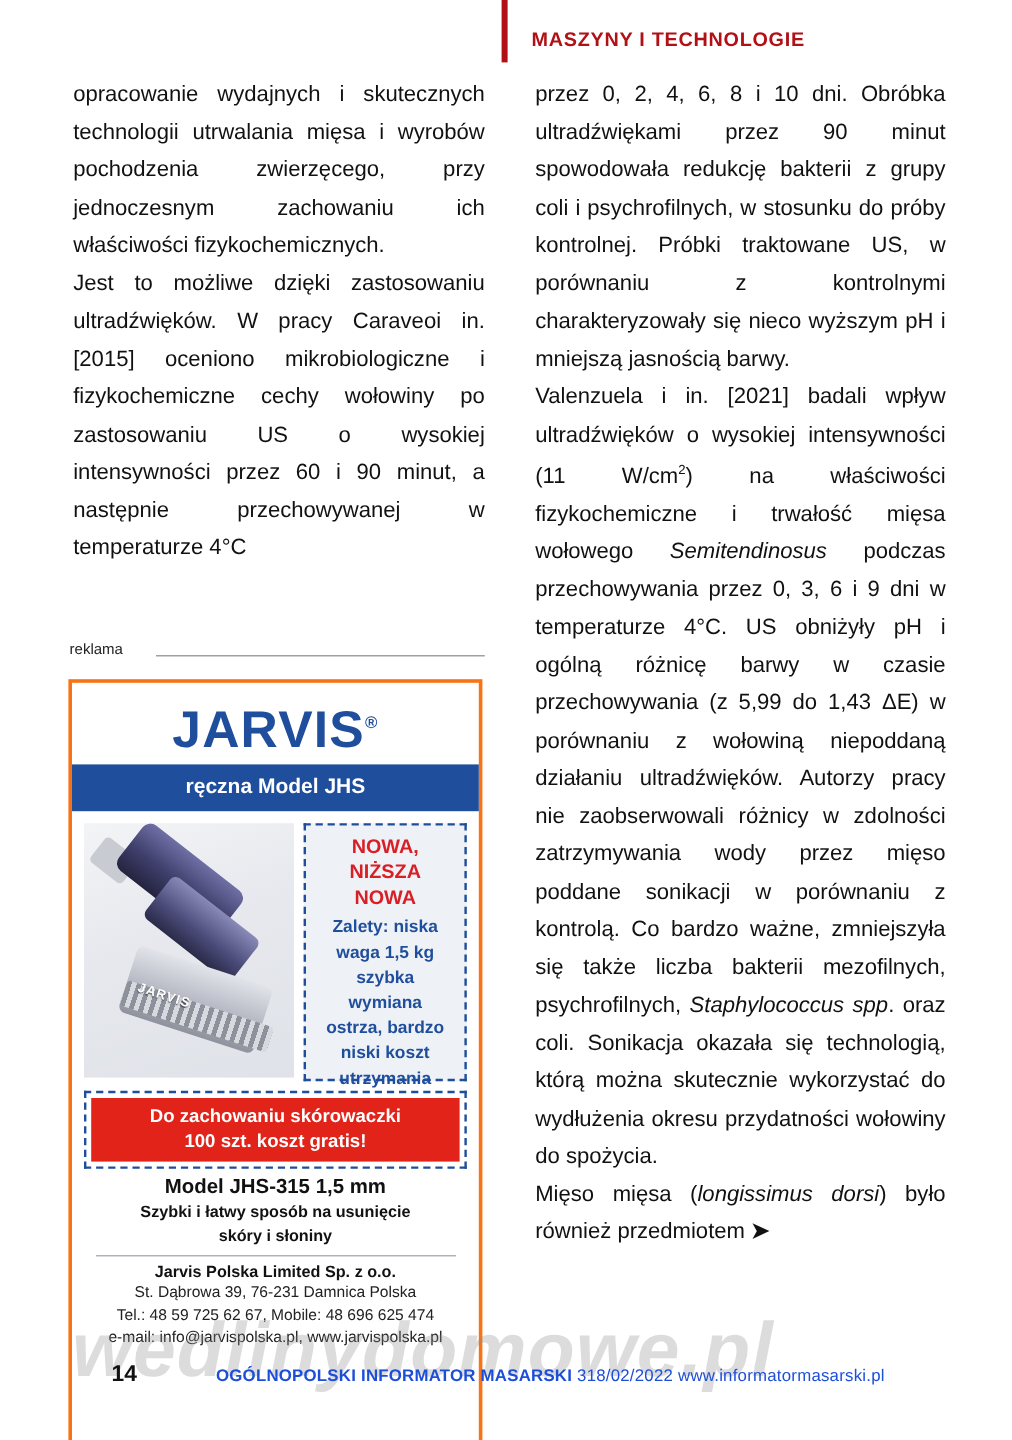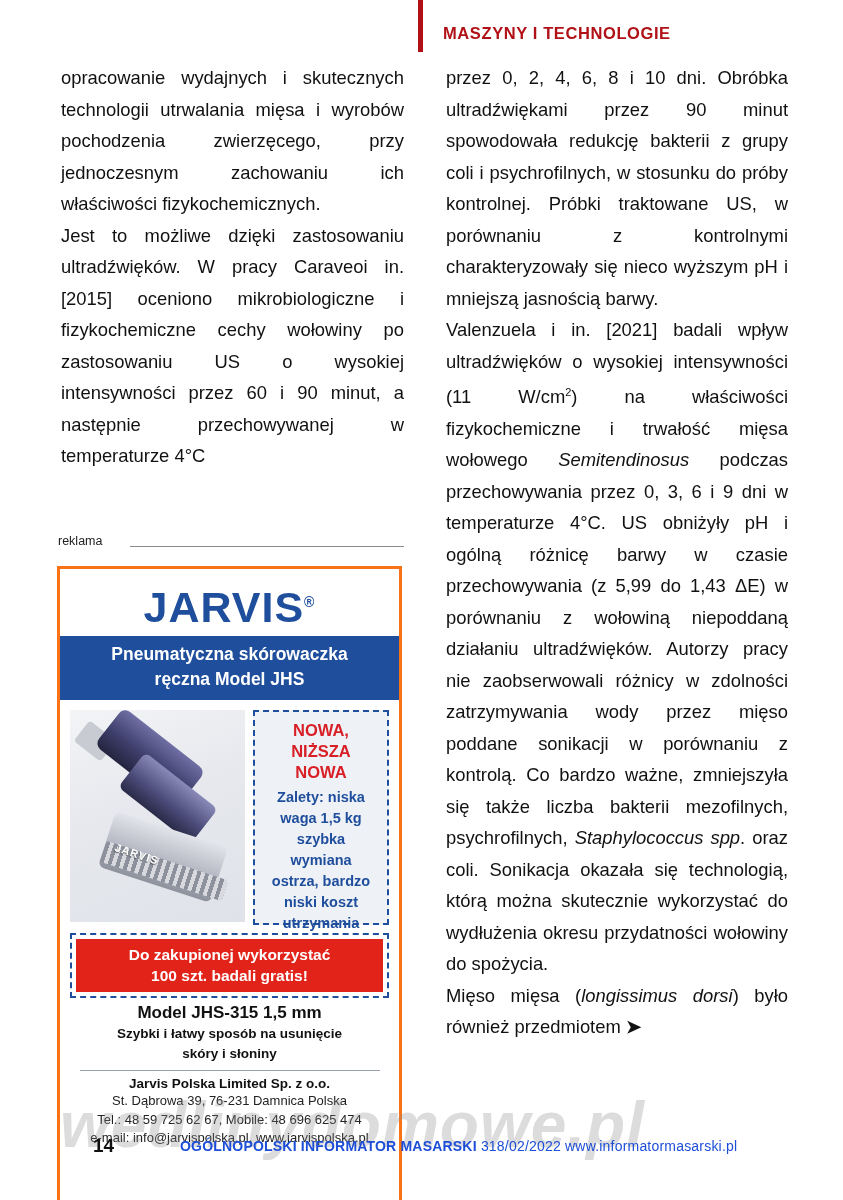--- a/index.html
+++ b/index.html
@@ -331,21 +331,20 @@
     <p><span>Mięso mięsa (</span><span class="ital">longissimus dorsi</span><span>) było również przedmiotem </span><span class="arrow">➤</span></p>
   </div>
 
   <div class="reklama-label">reklama</div>
   <div class="reklama-rule"></div>
 
   <div class="ad">
     <div class="ad-logo"><span>JARVIS</span><span class="reg">®</span></div>
 
     <div class="ad-band">
-      <div>Pneumatyczna skórowaczka</div>
       <div>ręczna Model JHS</div>
     </div>
 
     <div class="ad-middle">
       <div class="ad-photo">
         <div class="dev-neck"></div>
         <div class="dev-body"></div>
         <div class="dev-body2"></div>
         <div class="dev-head"></div>
         <div class="dev-blade"></div>
@@ -353,22 +352,22 @@
       </div>
       <div class="ad-note">
         <div class="note-red">NOWA,</div>
         <div class="note-red">NIŻSZA NOWA</div>
         <div class="note-blue">Zalety: niska waga 1,5 kg szybka wymiana ostrza, bardzo niski koszt utrzymania</div>
       </div>
     </div>
 
     <div class="ad-promo-wrap">
       <div class="ad-promo">
-        <div>Do zakupionej wykorzystać</div>
-        <div>100 szt. badali gratis!</div>
+        <div>Do zachowaniu skórowaczki</div>
+        <div>100 szt. koszt gratis!</div>
       </div>
     </div>
 
     <div class="ad-model">Model JHS-315  1,5 mm</div>
     <div class="ad-sub">Szybki i łatwy sposób na usunięcie</div>
     <div class="ad-sub">skóry i słoniny</div>
 
     <div class="ad-hr"></div>
 
     <div class="ad-company">Jarvis Polska Limited Sp. z o.o.</div>

